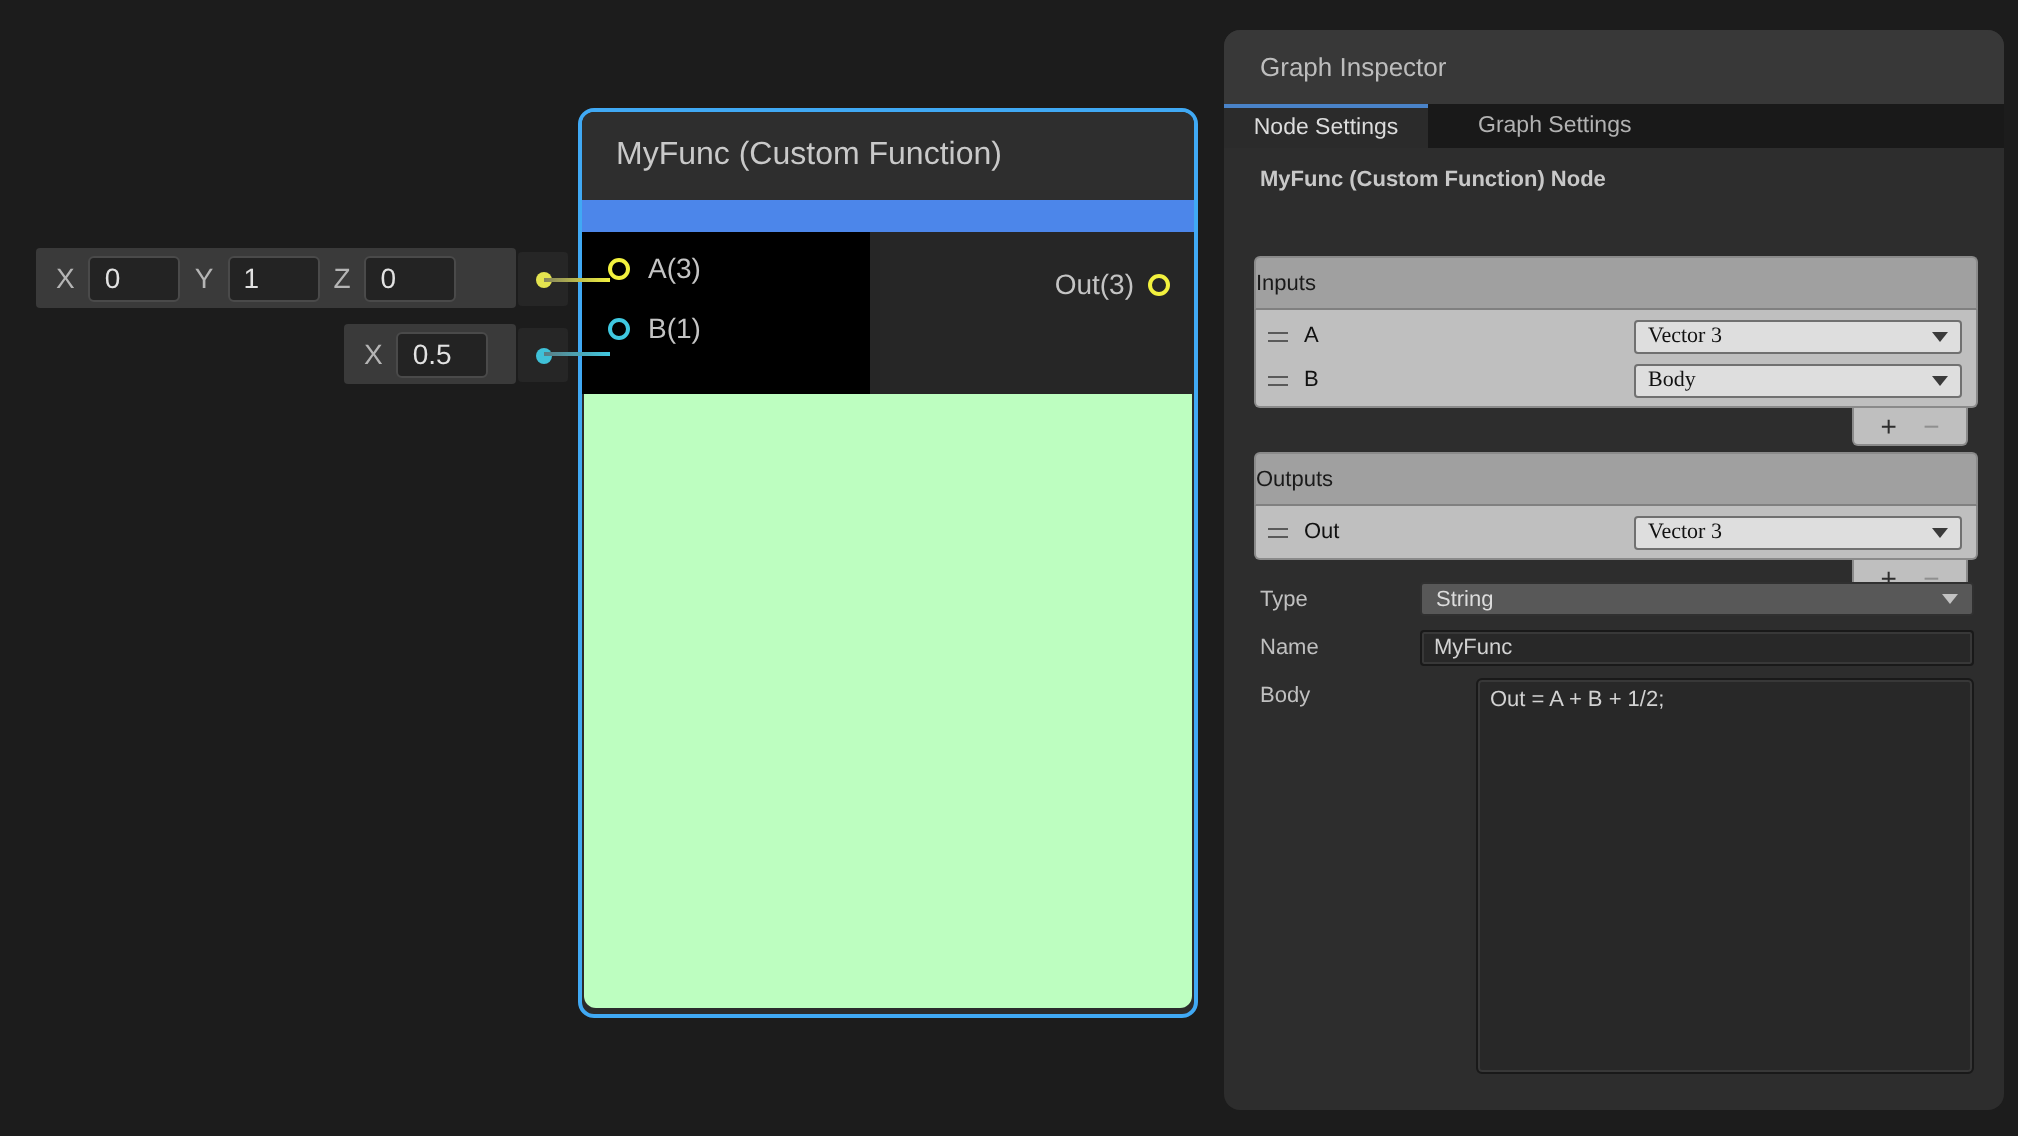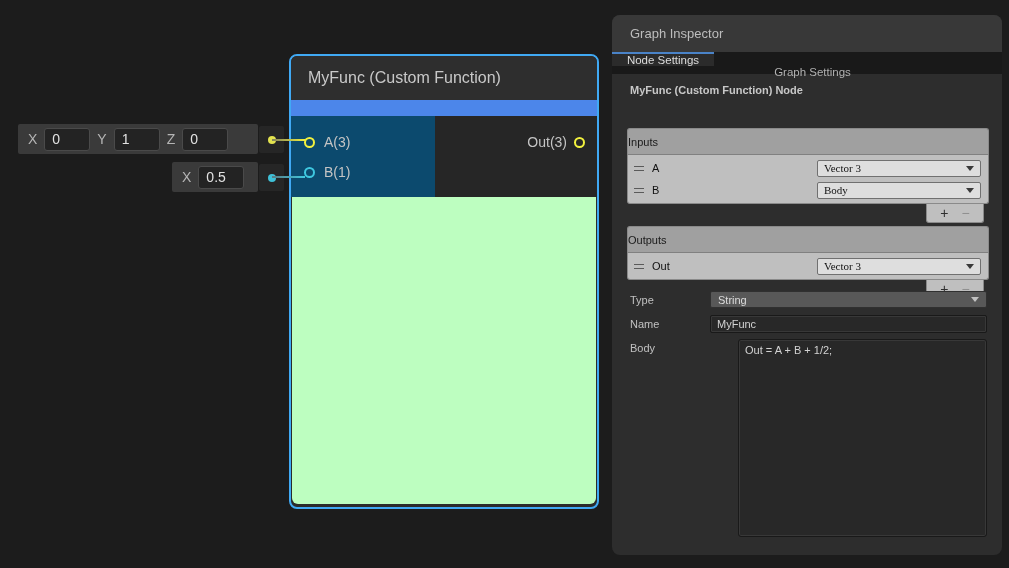--- a/index.html
+++ b/index.html
@@ -70,21 +70,21 @@
     height: 44px;
     display: flex;
     align-items: center;
     padding-left: 17px;
     color: #c9c9c9;
     font-size: 16px;
     background: #2e2e2e;
   }
   .node-accent { height: 16px; background: #4c86ea; }
   .node-ports { display: flex; height: 81px; }
-  .ports-left  { width: 144px; background: #0c4a6e; padding-top: 11px; }
+  .ports-left  { width: 144px; background: #000000; padding-top: 3px; }
   .ports-right { flex: 1; background: #262626; padding-top: 11px; }
   .port-row {
     display: flex;
     align-items: center;
     height: 30px;
     gap: 9px;
     padding-left: 13px;
     font-size: 14px;
     color: #c4c4c4;
   }
@@ -121,21 +121,20 @@
     align-items: center;
     padding-left: 18px;
     font-size: 13px;
     color: #bdbdbd;
   }
   .insp-tabrow {
     height: 22px;
     background: #191919;
     display: flex;
     align-items: stretch;
-    flex-direction: column;
   }
   .tab {
     font-size: 11.5px;
     display: flex;
     align-items: center;
     justify-content: center;
   }
   .tab.active {
     width: 102px;
     background: #2b2b2b;

